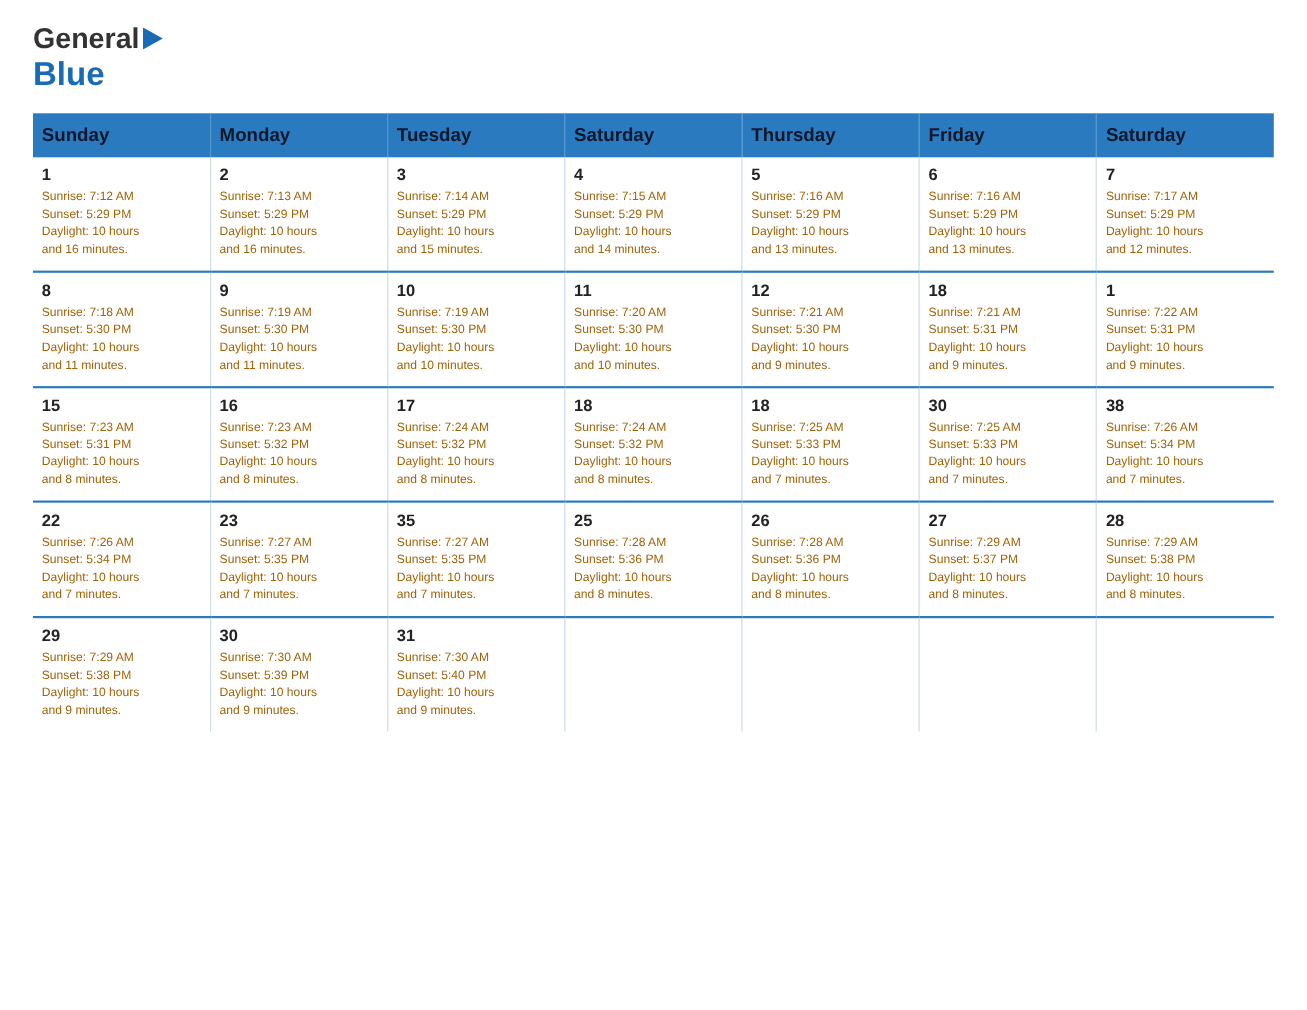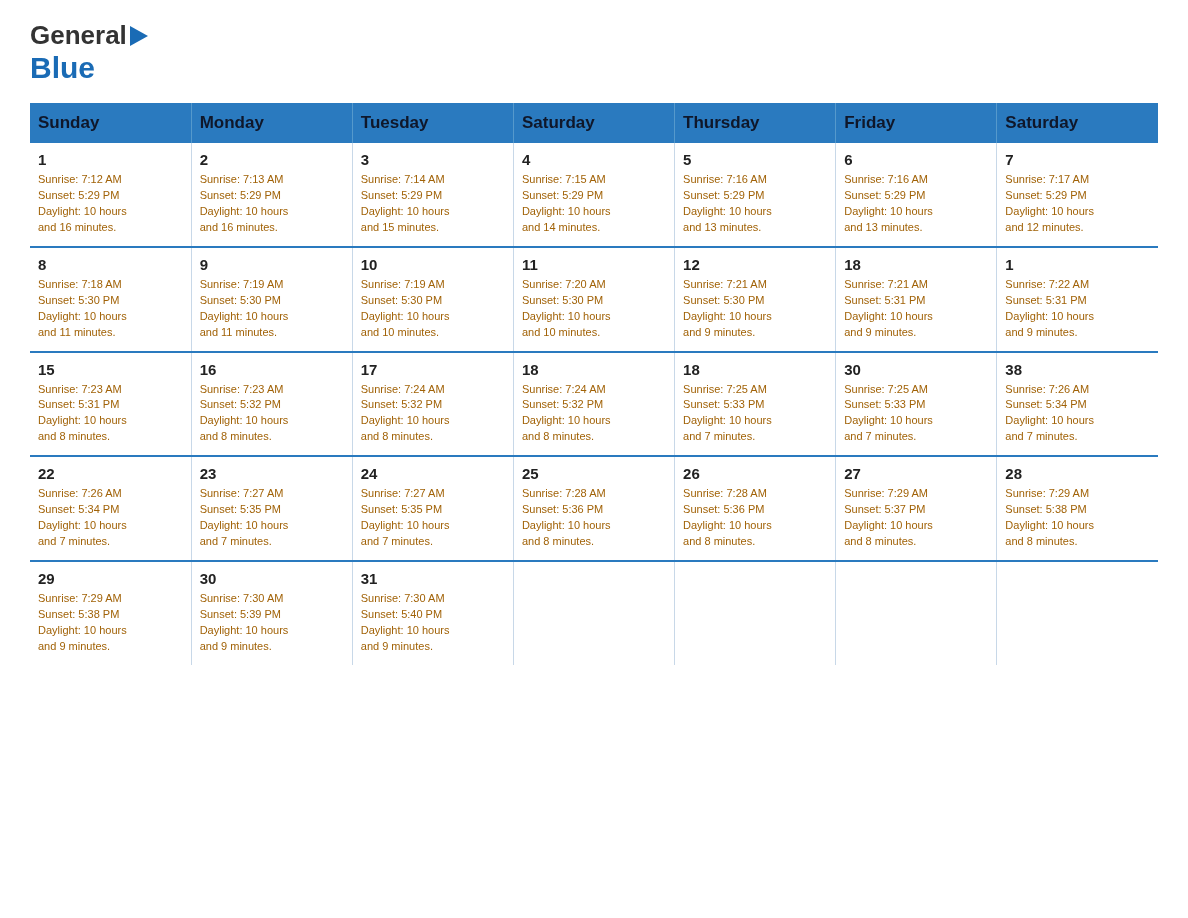--- a/index.html
+++ b/index.html
@@ -216,21 +216,21 @@
       <tr>
         <td>
           <span class="day-num">22</span>
 <div class="day-info">Sunrise: 7:26 AM<br>Sunset: 5:34 PM<br>Daylight: 10 hours<br>and 7 minutes.</div>
         </td>
         <td>
           <span class="day-num">23</span>
 <div class="day-info">Sunrise: 7:27 AM<br>Sunset: 5:35 PM<br>Daylight: 10 hours<br>and 7 minutes.</div>
         </td>
         <td>
-          <span class="day-num">24</span>
+          <span class="day-num">35</span>
 <div class="day-info">Sunrise: 7:27 AM<br>Sunset: 5:35 PM<br>Daylight: 10 hours<br>and 7 minutes.</div>
         </td>
         <td>
           <span class="day-num">25</span>
 <div class="day-info">Sunrise: 7:28 AM<br>Sunset: 5:36 PM<br>Daylight: 10 hours<br>and 8 minutes.</div>
         </td>
         <td>
           <span class="day-num">26</span>
 <div class="day-info">Sunrise: 7:28 AM<br>Sunset: 5:36 PM<br>Daylight: 10 hours<br>and 8 minutes.</div>
         </td>

